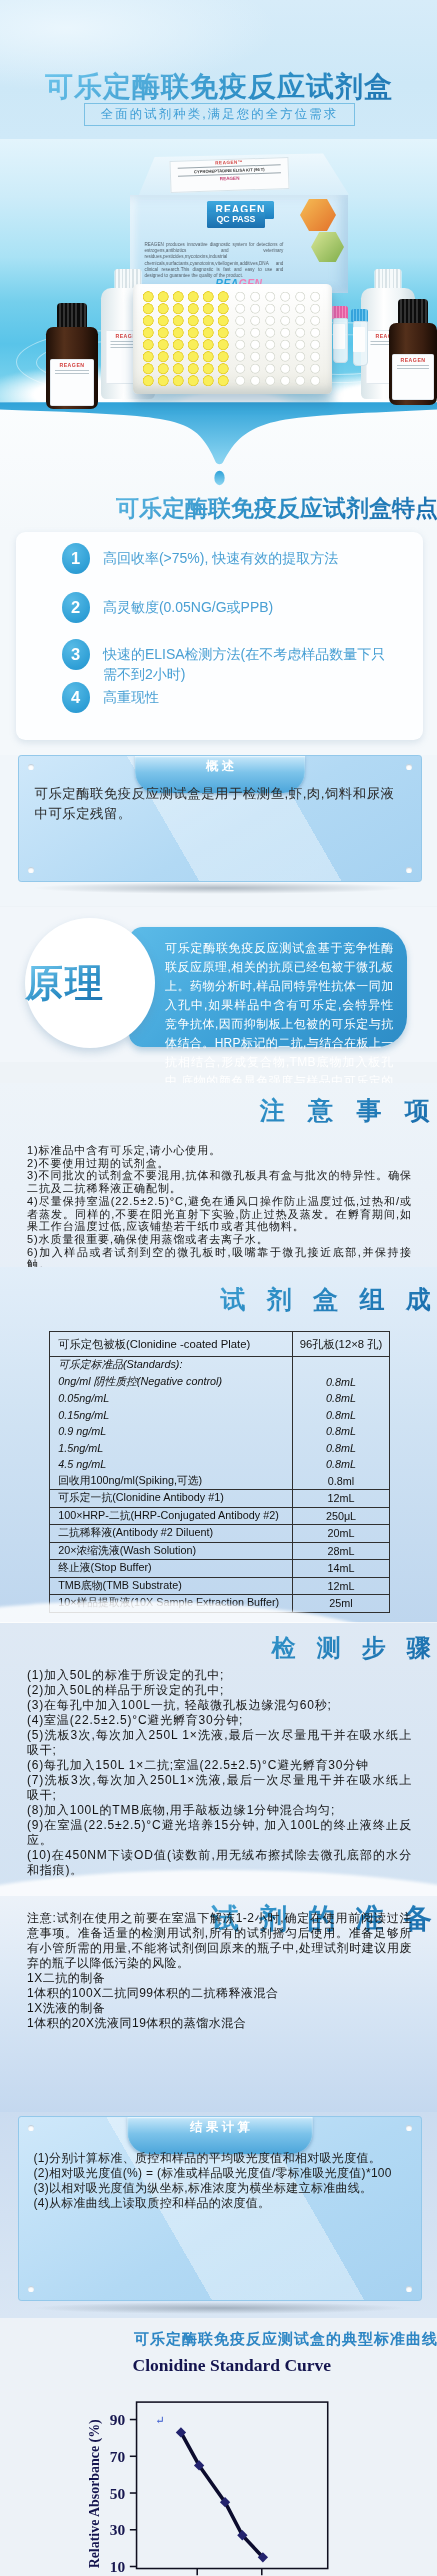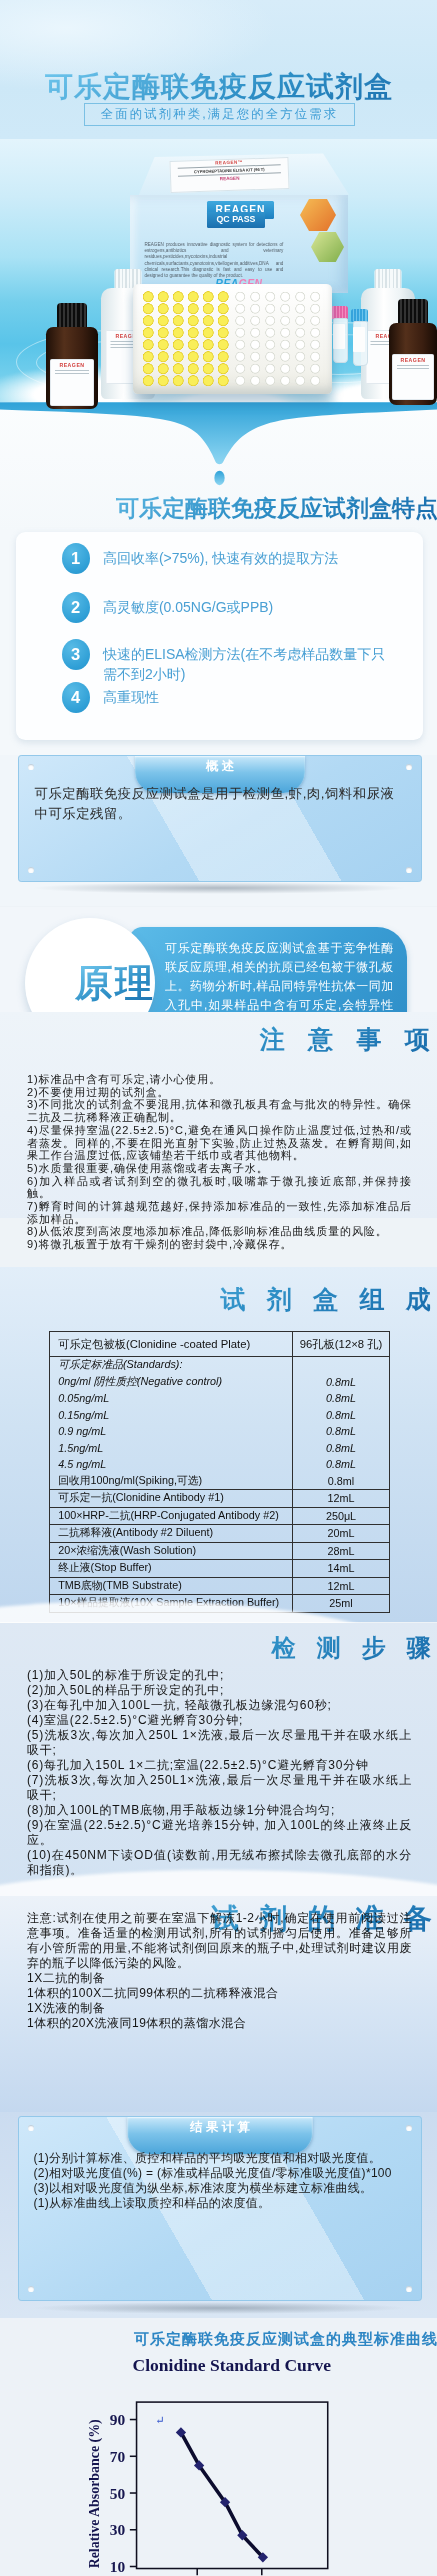--- a/index.html
+++ b/index.html
@@ -115,24 +115,24 @@
   .sec-overview{top:755px;height:151px;background:#f1f6fa;}
   .sec-principle{top:907px;height:155px;background:#f2f6fa;}
   .principle-box{position:absolute;left:129px;top:19.6px;width:278px;height:120px;
      border-radius:13.4px 30px 30px 13.4px;
      background:linear-gradient(135deg,#5cbbe8 0%,#3b9fd6 55%,#2d8cc6 100%);
      box-shadow:0 3.1px 6.2px rgba(80,140,180,.35);}
   .principle-text{position:absolute;left:36px;right:13.4px;top:12.4px;color:#fff;font-size:12px;
      line-height:19px;text-align:justify;letter-spacing:0.3px;}
   .principle-circle{position:absolute;left:25px;top:11.3px;width:130px;height:130px;border-radius:50%;
      background:#fff;box-shadow:0 4.1px 8.2px rgba(95,140,175,.3);
-     display:flex;align-items:center;justify-content:flex-end;font-size:38px;letter-spacing:2.1px;}
-
-  
-  .sec-notes{top:1012px;height:206px;background:linear-gradient(180deg,#eef4f9 0%,#e6eef7 100%);}
+     display:flex;align-items:center;justify-content:flex-start;font-size:38px;letter-spacing:2.1px;}
+
+  
+  .sec-notes{top:1083px;height:206px;background:linear-gradient(180deg,#eef4f9 0%,#e6eef7 100%);}
   .notes-head{top:11.3px;font-size:25px;letter-spacing:8.2px;}
   .notes-body{position:absolute;left:27px;top:61px;width:385px;font-size:11px;line-height:12.7px;
      letter-spacing:0.9px;color:#161616;text-align:justify;}
 
   
   .sec-kit{top:1267px;height:355px;background:linear-gradient(180deg,#e2eef9 0%,#cfe2f3 45%,#bed6ee 100%);}
   .kit-head{top:15.5px;font-size:25px;letter-spacing:7.2px;}
   table.kit{position:absolute;left:49px;top:64px;width:341px;border-collapse:collapse;
      border:1px solid #2f2f2f;font-size:10.8px;color:#111;}
   table.kit td{border-bottom:1px solid #2f2f2f;padding:0 0 0 8.2px;height:16.5px;white-space:nowrap;}
@@ -459,21 +459,21 @@
       <div class="gloss"></div>
       <div class="dot" style="left:9.3px;top:8.2px;"></div>
       <div class="dot" style="right:9.3px;top:8.2px;"></div>
       <div class="dot" style="left:9.3px;bottom:8.2px;"></div>
       <div class="dot" style="right:9.3px;bottom:8.2px;"></div>
       <div class="ribbon" style="width:185px;">结 果 计 算</div>
       <div class="results-items">
         <div>(1)分别计算标准、质控和样品的平均吸光度值和相对吸光度值。</div>
         <div>(2)相对吸光度值(%) = (标准或样品吸光度值/零标准吸光度值)*100</div>
         <div>(3)以相对吸光度值为纵坐标,标准浓度为横坐标建立标准曲线。</div>
-        <div>(1)从标准曲线上读取质控和样品的浓度值。</div>
+        <div>(4)从标准曲线上读取质控和样品的浓度值。</div>
       </div>
     </div>
     <div class="panel-shadow" style="top:190px;"></div>
   </section>
 
   <section class="sec-chart">
     <div class="abs chart-heading sec-head">可乐定酶联免疫反应测试盒的典型标准曲线</div>
     <svg id="curve-svg" viewBox="0 0 850 560" width="438" height="289" style="position:absolute;top:20.6px;left:0;">
       <text class="ctitle" x="450" y="62" text-anchor="middle">Clonidine Standard Curve</text>
       <text class="cylabel" x="0" y="0" text-anchor="middle" transform="translate(192,300) rotate(-90)">Relative Absorbance (%)</text>

